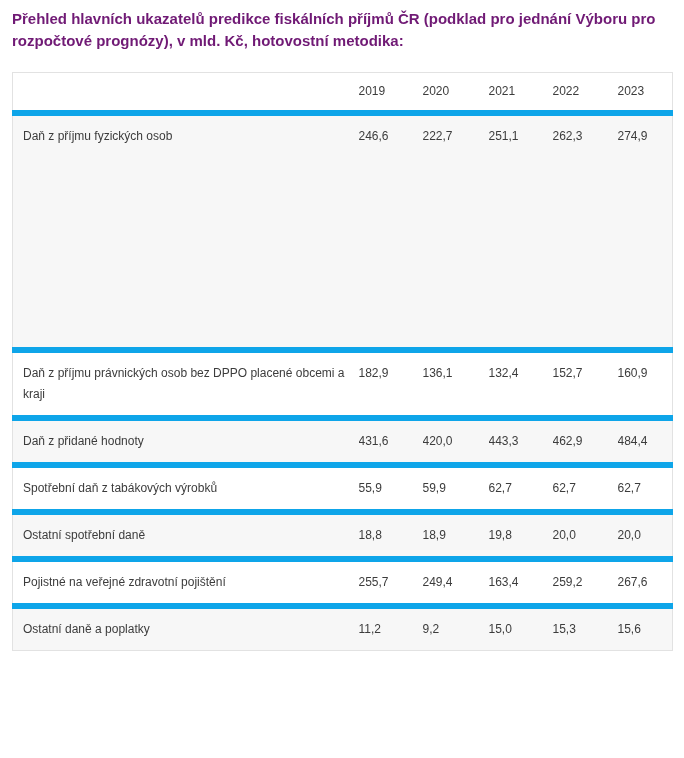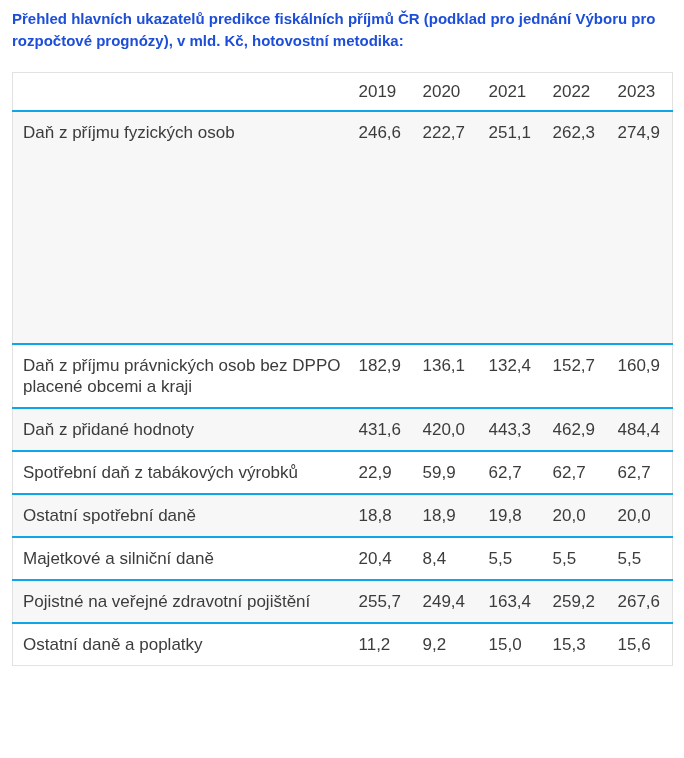--- a/index.html
+++ b/index.html
@@ -13,45 +13,45 @@
     font-family: "Liberation Sans", "DejaVu Sans", sans-serif;
     color: #3c3c3c;
     overflow: hidden;
   }
   .title {
     margin: 0 0 20px 0;
     max-width: 660px;
     font-size: 15px;
     font-weight: 700;
     line-height: 22px;
-    color: #1d4ed8;
+    color: #701a75;
     letter-spacing: 0px;
   }
   table.data {
     width: 660px;
     border-collapse: collapse;
     table-layout: fixed;
     border: 1px solid #e2e2e2;
-    font-size: 17px;
+    font-size: 12px;
     background: #ffffff;
   }
   table.data th,
   table.data td {
     vertical-align: top;
     text-align: left;
     font-weight: 400;
     padding: 10px 4px 10px 0;
     line-height: 21px;
     color: #3c3c3c;
     overflow: hidden;
     white-space: normal;
   }
   table.data .lbl { padding-left: 10px; }
   table.data thead th { padding-top: 8px; padding-bottom: 8px; }
-  table.data tbody tr { border-top: 2px solid #0ea5e9; }
+  table.data tbody tr { border-top: 6px solid #0ea5e9; }
   table.data tbody tr:nth-child(odd) { background: #f7f7f7; }
   table.data tbody tr.tall td { height: 211px; }
 </style>
 </head>
 <body>
 
 <div class="page">
 
   <h2 class="title">Přehled hlavních ukazatelů predikce fiskálních příjmů ČR (podklad pro jednání Výboru pro rozpočtové prognózy), v mld. Kč, hotovostní metodika:</h2>
 
@@ -94,41 +94,33 @@
       <tr>
         <td class="lbl">Daň z přidané hodnoty</td>
         <td>431,6</td>
         <td>420,0</td>
         <td>443,3</td>
         <td>462,9</td>
         <td>484,4</td>
       </tr>
       <tr>
         <td class="lbl">Spotřební daň z tabákových výrobků</td>
-        <td>22,9</td>
+        <td>55,9</td>
         <td>59,9</td>
         <td>62,7</td>
         <td>62,7</td>
         <td>62,7</td>
       </tr>
       <tr>
         <td class="lbl">Ostatní spotřební daně</td>
         <td>18,8</td>
         <td>18,9</td>
         <td>19,8</td>
         <td>20,0</td>
         <td>20,0</td>
-      </tr>
-      <tr>
-        <td class="lbl">Majetkové a silniční daně</td>
-        <td>20,4</td>
-        <td>8,4</td>
-        <td>5,5</td>
-        <td>5,5</td>
-        <td>5,5</td>
       </tr>
       <tr>
         <td class="lbl">Pojistné na veřejné zdravotní pojištění</td>
         <td>255,7</td>
         <td>249,4</td>
         <td>163,4</td>
         <td>259,2</td>
         <td>267,6</td>
       </tr>
       <tr>

